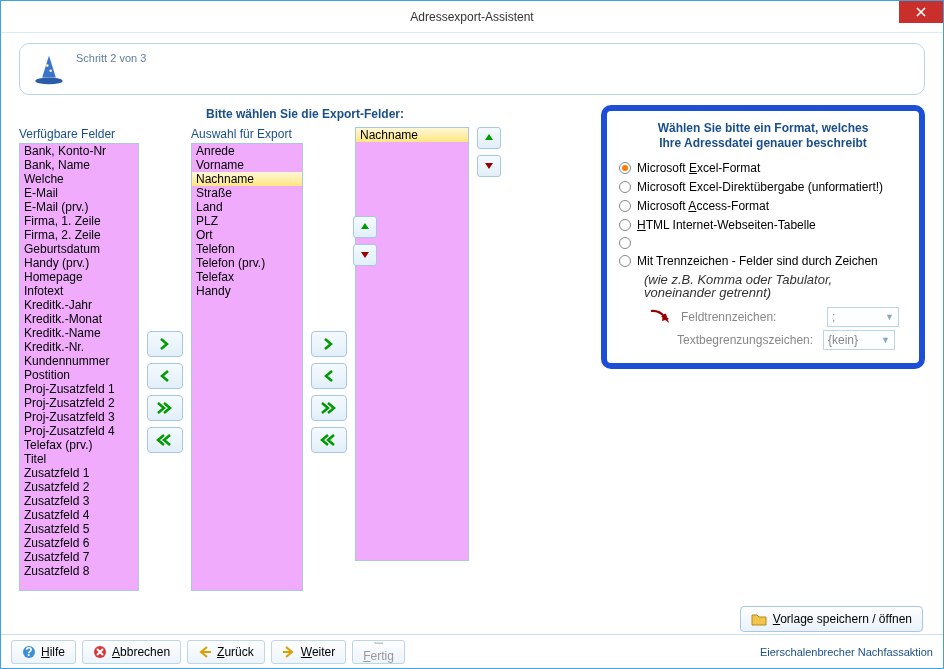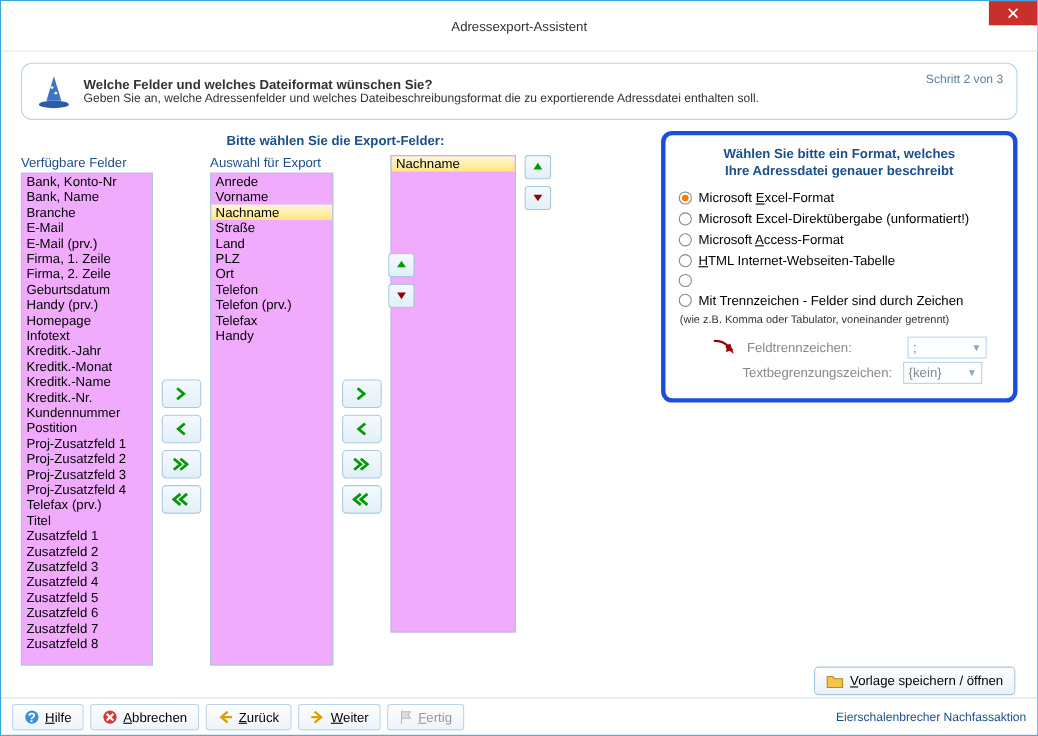--- a/index.html
+++ b/index.html
@@ -1,18 +1,18 @@
 <!DOCTYPE html>
 <html><head>
 <meta charset="utf-8">
 <style>
   * { box-sizing: border-box; font-family: "Segoe UI", Tahoma, sans-serif; font-size: 12px; }
   body { margin:0; padding:0; background:#fff; }
   .window { width:944px; height:669px; border:1px solid #3ca2e0; position:relative; display:flex; flex-direction:column; background:#fff;}
-  .titlebar { height:46px; background:#fff; display:flex; align-items:center; justify-content:center; position:relative; border-bottom:1px solid #d6eaf8;}
+  .titlebar { height:32px; background:#fff; display:flex; align-items:center; justify-content:center; position:relative; border-bottom:1px solid #d6eaf8;}
   .titlebar .title { color:#333; font-size:12px; }
   .titlebar .close { position:absolute; right:0; top:0; width:44px; height:22px; background:#c9302c; color:#fff; display:flex; align-items:center; justify-content:center; font-size:14px;}
   .content { flex:1; padding:10px 18px 0 18px; display:flex; flex-direction:column; position:relative;}
   .header-box { border:1px solid #b9d4e8; border-radius:10px; padding:8px 12px; display:flex; align-items:center; gap:10px; margin-bottom:6px;}
   .wizard-hat { width:34px; height:34px; flex:0 0 34px; }
   .header-text { flex:1; }
   .header-text .line1 { font-weight:bold; color:#333; }
   .header-text .line2 { color:#333; font-size:11px; }
   .step { color:#6080a0; font-size:11px; align-self:flex-start; }
   .main-row { flex:1; display:flex; gap:10px; margin-top:4px; min-height:0; }
@@ -22,37 +22,37 @@
   .col { display:flex; flex-direction:column; min-width:0;}
   .col-label { color:#1a4f8c; margin-bottom:2px; white-space:nowrap;}
   .col-label.optional { color:#1a4f8c; }
   .listbox { border:1px solid #a9c7e0; background:#f0abfc; overflow-y:scroll; }
   .listbox .item { padding:0 4px; line-height:14px; white-space:nowrap; color:#000;}
   .listbox .item.selected { background:linear-gradient(#fff8d8,#ffe680); }
   .btn-col { width:36px; display:flex; flex-direction:column; gap:6px; padding-top:22px; }
   .sq-btn { width:36px; height:26px; border:1px solid #a9c7e0; border-radius:4px; background:linear-gradient(#f4faff,#e2eff8); display:flex; align-items:center; justify-content:center; color:#009900; font-weight:bold; font-size:13px;}
   .updown { width:24px; display:flex; flex-direction:column; gap:6px; margin-left:4px; padding-top:16px;}
   .ud-btn { width:24px; height:22px; border:1px solid #a9c7e0; border-radius:3px; background:linear-gradient(#f4faff,#e2eff8); display:flex; align-items:center; justify-content:center; }
-  .right-panel { width:324px; border:4px solid #1d4ed8; border-radius:10px; padding:10px 12px; align-self:flex-start;}
+  .right-panel { width:324px; border:6px solid #1d4ed8; border-radius:10px; padding:10px 12px; align-self:flex-start;}
   .right-panel .rhead { text-align:center; color:#1a4f8c; font-weight:bold; line-height:15px; margin-bottom:10px;}
   .radio-row { display:flex; align-items:center; gap:6px; margin:5px 0; color:#000;}
   .radio { width:12px; height:12px; border:1px solid #888; border-radius:50%; display:inline-flex; align-items:center; justify-content:center; background:#fff;}
   .radio.checked::after{content:""; width:6px; height:6px; border-radius:50%; background:#ff7a00;}
-  .subnote { font-size:10px; color:#333; margin-left:1px; line-height:13px;}
+  .subnote { font-size:13px; color:#333; margin-left:25px; line-height:13px;font-style:italic;}
   .delims { margin-top:8px; margin-left:30px; }
   .delim-row { display:flex; align-items:center; gap:6px; margin:3px 0;}
   .delim-row label { width:140px; color:#888;}
   .combo { width:72px; height:20px; border:1px solid #bcd4e8; background:#fcfeff; color:#888; padding:0 4px; display:flex; align-items:center; justify-content:space-between;}
   .combo .tri { color:#8aa8c0; font-size:9px;}
   .arrow-icon { width:22px; height:18px; margin-right:4px;}
   .save-btn-row { display:flex; justify-content:flex-end; margin:8px 2px 2px 0;}
   .big-btn { height:26px; border:1px solid #a9c7e0; border-radius:4px; background:linear-gradient(#fefefe,#e9f2fa); padding:0 10px; display:flex; align-items:center; gap:6px; color:#000;}
   .bottom-bar { height:34px; border-top:1px solid #cde0ef; display:flex; align-items:center; padding:0 10px; gap:6px;}
   .tb-btn { height:24px; border:1px solid #bcd5e9; border-radius:3px; background:linear-gradient(#fefefe,#ecf4fb); padding:0 10px; display:flex; align-items:center; gap:5px; color:#000;}
-  .tb-btn.disabled { color:#999; }
+  .tb-btn.disabled { color:#999;flex-direction:column; }
   .spacer { flex:1; }
   .status { color:#1a4f8c; font-size:11px; }
   u { text-decoration: underline; }
   .folder-icon{width:16px;height:14px;}
 </style>
 </head>
 <body>
 
 <div class="window">
 
@@ -67,39 +67,35 @@
 
   <div class="content">
 
     <div class="header-box">
       <svg class="wizard-hat" viewBox="0 0 40 40">
         <ellipse cx="20" cy="34" rx="16" ry="4" fill="#2b5ca8"></ellipse>
         <path d="M20 4 L28 30 L12 30 Z" fill="#3b74cc"></path>
         <circle cx="18" cy="16" r="1.5" fill="#fffb9e"></circle>
           <circle cx="22" cy="22" r="1.5" fill="#fffb9e"></circle>
       </svg>
-      <div class="header-text">
-        <div class="line1">Welche Felder und welches Dateiformat wünschen Sie?</div>
-        <div class="line2">Geben Sie an, welche Adressenfelder und welches Dateibeschreibungsformat die zu exportierende Adressdatei enthalten soll.</div>
-      </div>
       <div class="step">Schritt 2 von 3</div>
     </div>
 
     <div class="main-row">
 
       <div class="left-area">
         <div class="heading">Bitte wählen Sie die Export-Felder:</div>
         <div class="three-cols">
 
           <div class="col" style="width:120px;">
             <div class="col-label">Verfügbare Felder</div>
             <div class="listbox" id="available-list" style="height:448px;">
                 <div class="item">Bank, Konto-Nr</div>
                 <div class="item">Bank, Name</div>
-                <div class="item">Branche</div>
+                <div class="item">Welche</div>
                 <div class="item">E-Mail</div>
                 <div class="item">E-Mail (prv.)</div>
                 <div class="item">Firma, 1. Zeile</div>
                 <div class="item">Firma, 2. Zeile</div>
                 <div class="item">Geburtsdatum</div>
                 <div class="item">Handy (prv.)</div>
                 <div class="item">Homepage</div>
                 <div class="item">Infotext</div>
                 <div class="item">Kreditk.-Jahr</div>
                 <div class="item">Kreditk.-Monat</div>

